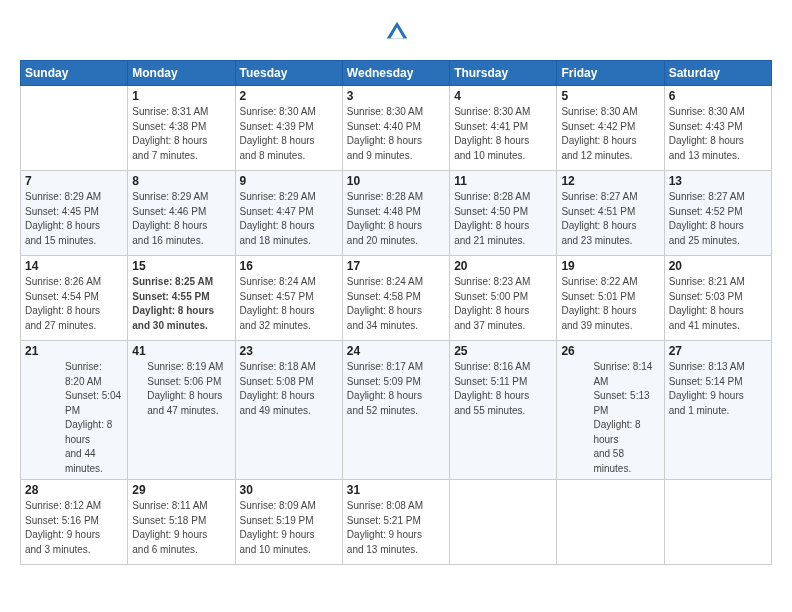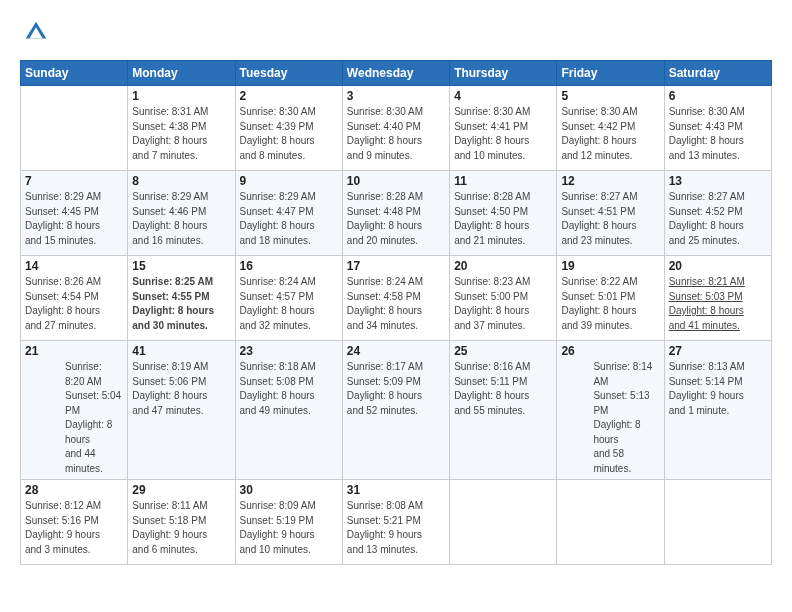--- a/index.html
+++ b/index.html
@@ -9,20 +9,21 @@
       width: 792px;
       height: 612px;
       overflow: hidden;
     }
     .page {
       width: 792px;
       height: 544px;
       padding: 18px 20px 12px 20px;
       display: flex;
       flex-direction: column;
+      align-items: center;
     }
     .header {
       display: flex;
       justify-content: space-between;
       align-items: flex-start;
       margin-bottom: 10px;
     }
     .logo {
       display: flex;
       align-items: center;
@@ -272,37 +273,37 @@
           </td>
           <td>
             <span class="day-num">19</span>
             <div class="day-info" style="white-space: pre-line;">Sunrise: 8:22 AM
 Sunset: 5:01 PM
 Daylight: 8 hours
 and 39 minutes.</div>
           </td>
           <td>
             <span class="day-num">20</span>
-            <div class="day-info" style="white-space: pre-line; text-decoration: underline;">Sunrise: 8:21 AM
+            <div class="day-info" style="white-space: pre-line;">Sunrise: 8:21 AM
 Sunset: 5:03 PM
 Daylight: 8 hours
 and 41 minutes.</div>
           </td>
         </tr>
         <tr>
           <td>
             <span class="day-num">21</span>
             <div class="day-info" style="white-space: pre-line; margin-left: 40px;">Sunrise: 8:20 AM
 Sunset: 5:04 PM
 Daylight: 8 hours
 and 44 minutes.</div>
           </td>
           <td>
             <span class="day-num">41</span>
-            <div class="day-info" style="white-space: pre-line;">Sunrise: 8:19 AM
+            <div class="day-info" style="white-space: pre-line; margin-left: 15px;">Sunrise: 8:19 AM
 Sunset: 5:06 PM
 Daylight: 8 hours
 and 47 minutes.</div>
           </td>
           <td>
             <span class="day-num">23</span>
             <div class="day-info" style="white-space: pre-line;">Sunrise: 8:18 AM
 Sunset: 5:08 PM
 Daylight: 8 hours
 and 49 minutes.</div>

